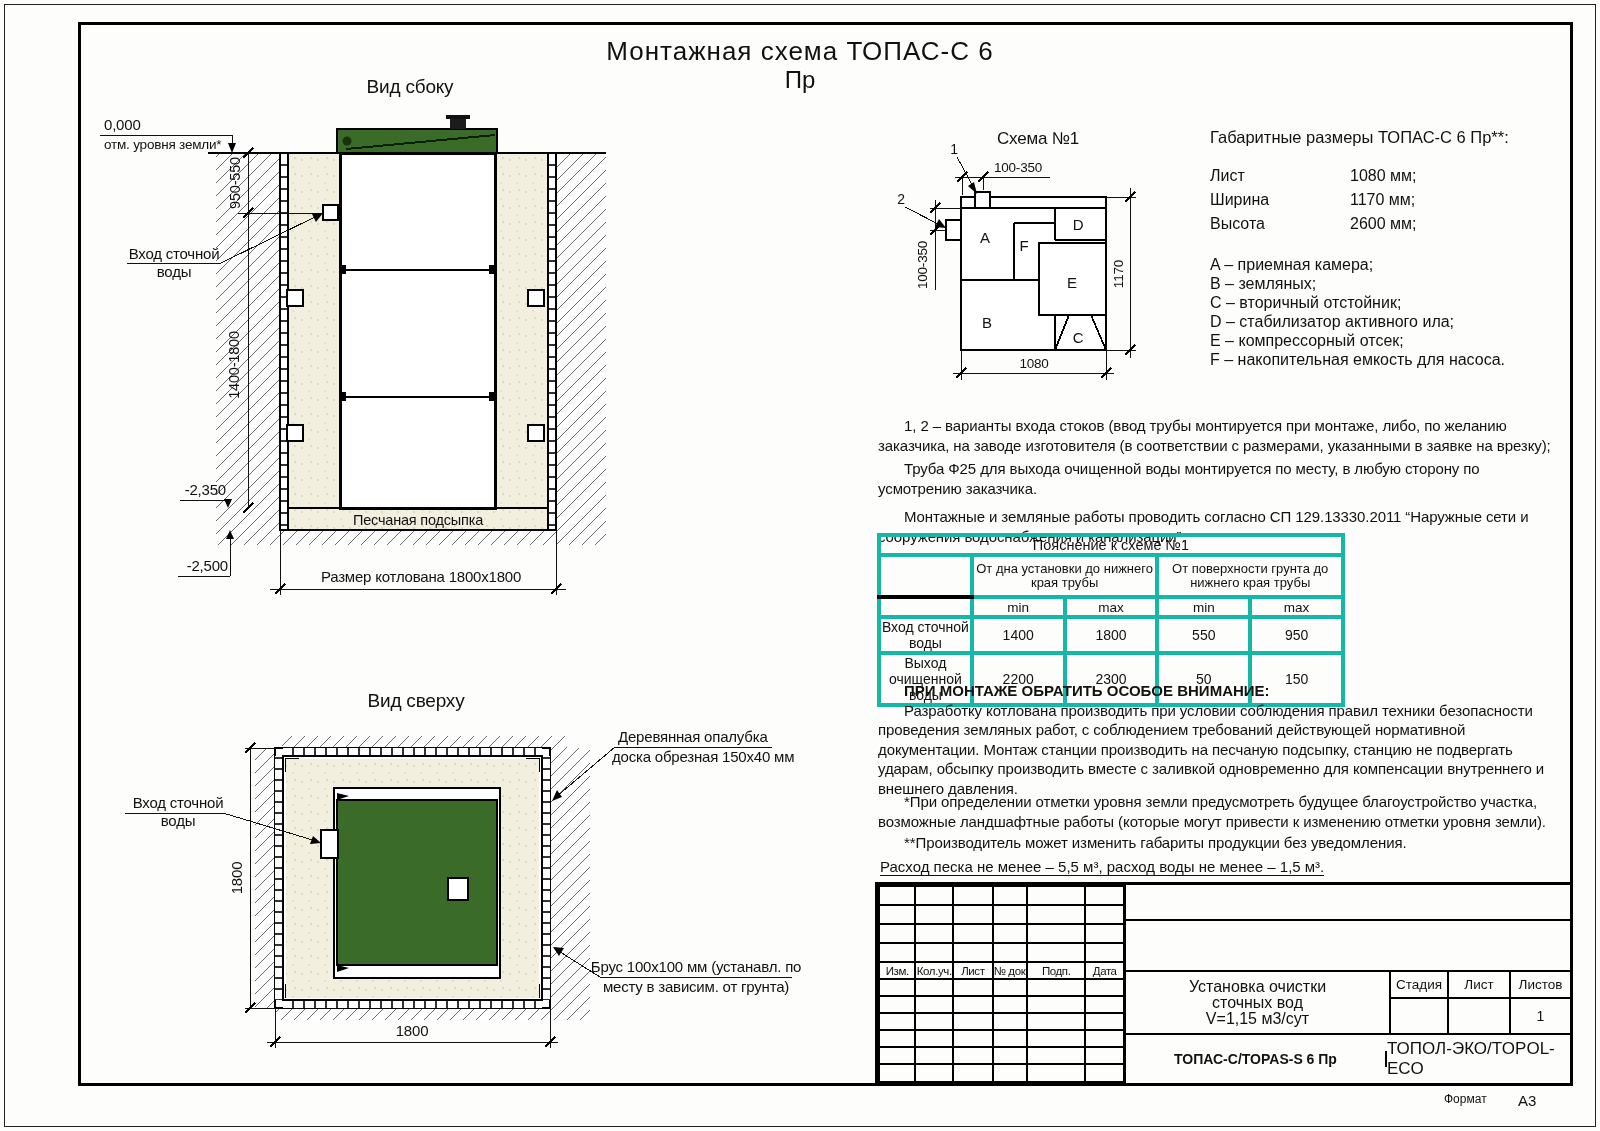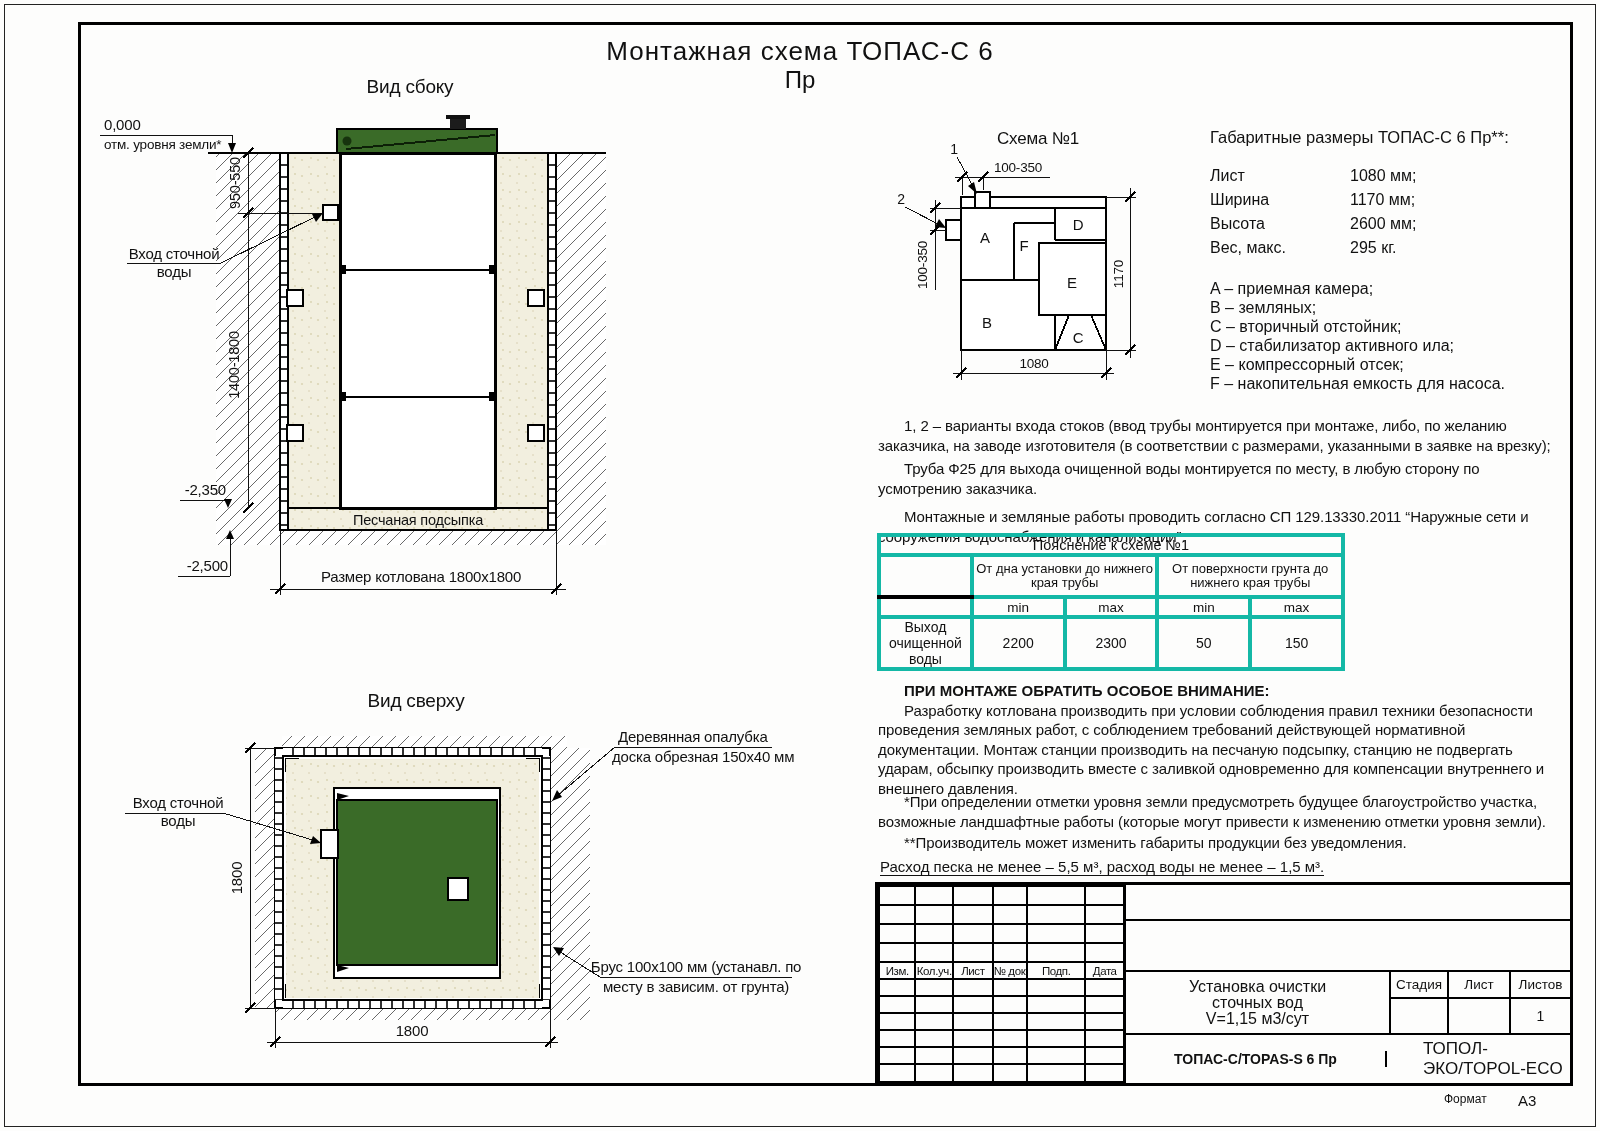--- a/index.html
+++ b/index.html
@@ -279,21 +279,20 @@
     <line x1="221" y1="258" x2="231" y2="248" stroke="#000" stroke-width="1.5"></line>
     <text x="154" y="248" text-anchor="middle" font-size="13.5">1080</text>
   </svg>
 
   <div class="abs" style="left:1210px;top:128px;width:360px;">
     <div style="font-size:16.5px;">Габаритные размеры ТОПАС-С 6 Пр**:</div>
     <div style="margin-top:20px;">
       <div class="spec-row"><span>Лист</span><span class="spec-val">1080 мм;</span></div>
       <div class="spec-row"><span>Ширина</span><span class="spec-val">1170 мм;</span></div>
       <div class="spec-row"><span>Высота</span><span class="spec-val">2600 мм;</span></div>
-      <div class="spec-row"><span>Вес, макс.</span><span class="spec-val">295 кг.</span></div>
     </div>
     <div style="margin-top:16px;">
       <div class="legend-item">A – приемная камера;</div>
       <div class="legend-item">B – земляных;</div>
       <div class="legend-item">C – вторичный отстойник;</div>
       <div class="legend-item">D – стабилизатор активного ила;</div>
       <div class="legend-item">E – компрессорный отсек;</div>
       <div class="legend-item">F – накопительная емкость для насоса.</div>
     </div>
   </div>
@@ -316,20 +315,27 @@
         <td style="width:187px;border-bottom-color:#000;"></td>
         <td colspan="2" style="width:150px;font-size:13px;line-height:14px;">От дна установки до нижнего края трубы</td>
         <td colspan="2" style="width:127px;font-size:13px;line-height:14px;">От поверхности грунта до нижнего края трубы</td>
       </tr>
       <tr style="height:20px;font-size:13.5px;">
         <td></td>
         <td style="width:75px;">min</td>
         <td style="width:75px;">max</td>
         <td style="width:64px;">min</td>
         <td style="width:63px;">max</td>
+      </tr>
+      <tr style="height:22px;font-size:14px;">
+        <td>Вход сточной воды</td>
+        <td>1400</td>
+        <td>1800</td>
+        <td>550</td>
+        <td>950</td>
       </tr>
       <tr style="height:21px;font-size:14px;">
         <td>Выход очищенной воды</td>
         <td>2200</td>
         <td>2300</td>
         <td>50</td>
         <td>150</td>
       </tr>
     </tbody>
       </table>
@@ -458,20 +464,20 @@
           </div>
           <div style="display:flex;flex:1;font-size:14px;">
             <div class="cell-center" style="width:56px;border-right:2px solid #000;"></div>
             <div class="cell-center" style="width:60px;border-right:2px solid #000;"></div>
             <div class="cell-center" style="flex:1;">1</div>
           </div>
         </div>
       </div>
       <div class="srow" style="flex:1;display:flex;align-items:center;">
         <div class="cell-center" style="width:259px;border-right:2px solid #000;font-size:14px;font-weight:bold;">ТОПАС-С/TOPAS-S 6 Пр</div>
-        <div class="cell-center" style="flex:1;font-size:17px;margin-left:36px;">ТОПОЛ-ЭКО/TOPOL-ECO</div>
+        <div class="cell-center" style="flex:1;font-size:17px;">ТОПОЛ-ЭКО/TOPOL-ECO</div>
       </div>
     </div>
   </div>
 
   <div class="abs" style="left:1444px;top:1092px;font-size:12px;">Формат</div>
   <div class="abs" style="left:1518px;top:1092px;font-size:15px;">А3</div>
 </div>
 
 </body></html>

